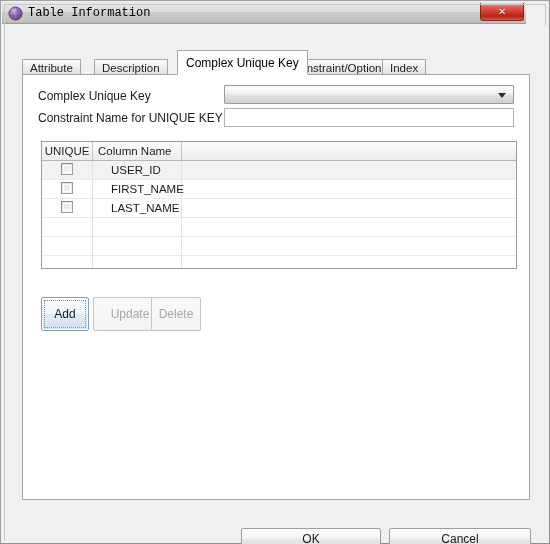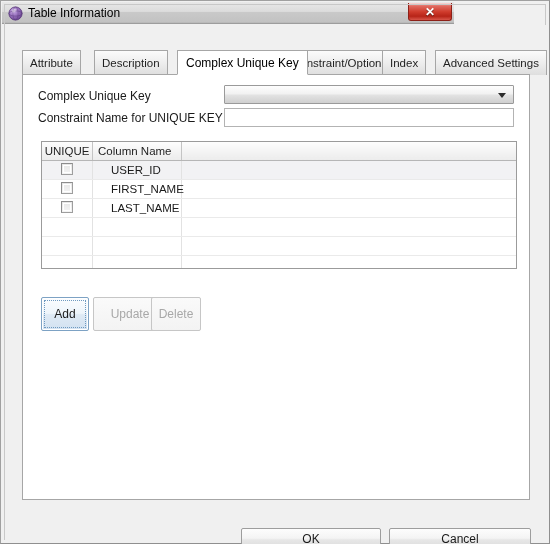--- a/index.html
+++ b/index.html
@@ -34,26 +34,27 @@
     width: 542px; height: 536px;
     box-sizing: border-box;
     border: 1px solid #c8c8c8;
     pointer-events: none;
   }
 
   
   #titlebar {
     position: absolute;
     left: 1px; top: 1px;
-    width: 452px;
+    width: 524px;
     height: 22px;
     background: linear-gradient(to bottom,
         #e8e8e8 0%, #dcdcdc 45%, #c9c9c9 50%, #c2c2c2 96%, #aeaeae 100%);
     border-bottom: 1px solid #9d9d9d;
     box-sizing: border-box;
+    font-family: Liberation Mono, monospace;
   }
   #title-icon {
     position: absolute;
     left: 6px; top: 4px;
     width: 15px; height: 15px;
   }
   #title-text {
     position: absolute;
     left: 26px; top: 4px;
     font-size: 12px;
@@ -96,21 +97,21 @@
   #tabstrip {
     position: absolute;
     left: 17px;
     top: 26px;
     height: 24px;
     width: 510px;
   }
   .tab {
     position: absolute;
     bottom: 0;
-    height: 25px;
+    height: 16px;
     box-sizing: border-box;
     background: linear-gradient(to bottom, #fbfbfb 0%, #ececec 55%, #dedede 100%);
     border: 1px solid #a6a6a6;
     border-bottom: none;
     display: flex;
     align-items: center;
     justify-content: center;
     padding: 0 7px;
     font-size: 11.5px;
     color: #1f1f1f;
@@ -348,23 +349,20 @@
           <span>Description</span>
         </div>
       <div class="tab active" style="left:155px;">
           <span>Complex Unique Key</span>
         </div>
       <div class="tab" style="left:262px;">
           <span>Constraint/Option</span>
         </div>
       <div class="tab" style="left:360px;">
           <span>Index</span>
-        </div>
-      <div class="tab" style="left:413px;">
-          <span>Advanced Settings</span>
         </div>
     </div>
 
     <div id="tabpanel">
 
       <div class="form-label" id="label-cuk">Complex Unique Key</div>
 
       <div id="combo-cuk">
         <div id="combo-arrow"></div>
       </div>

